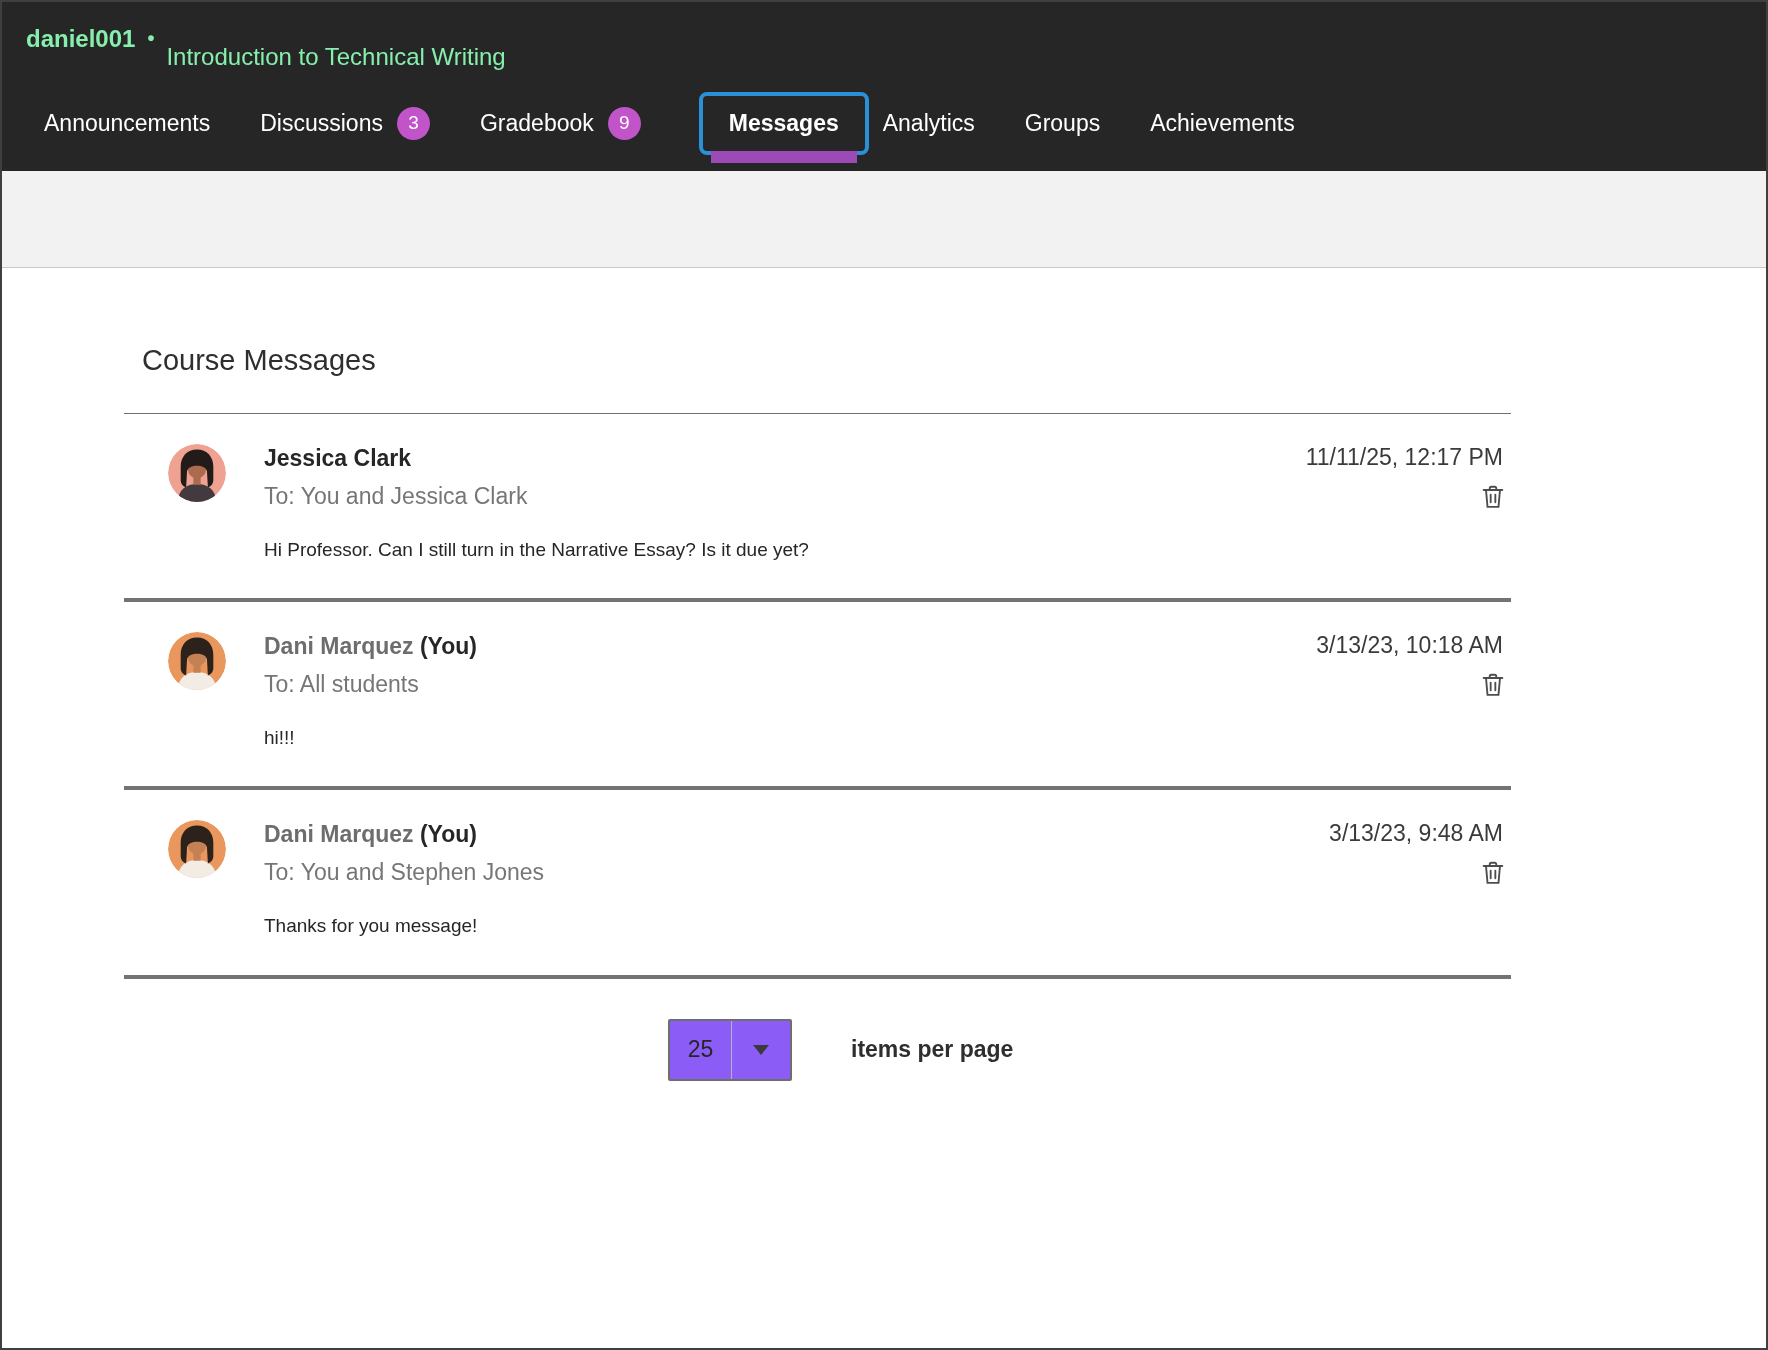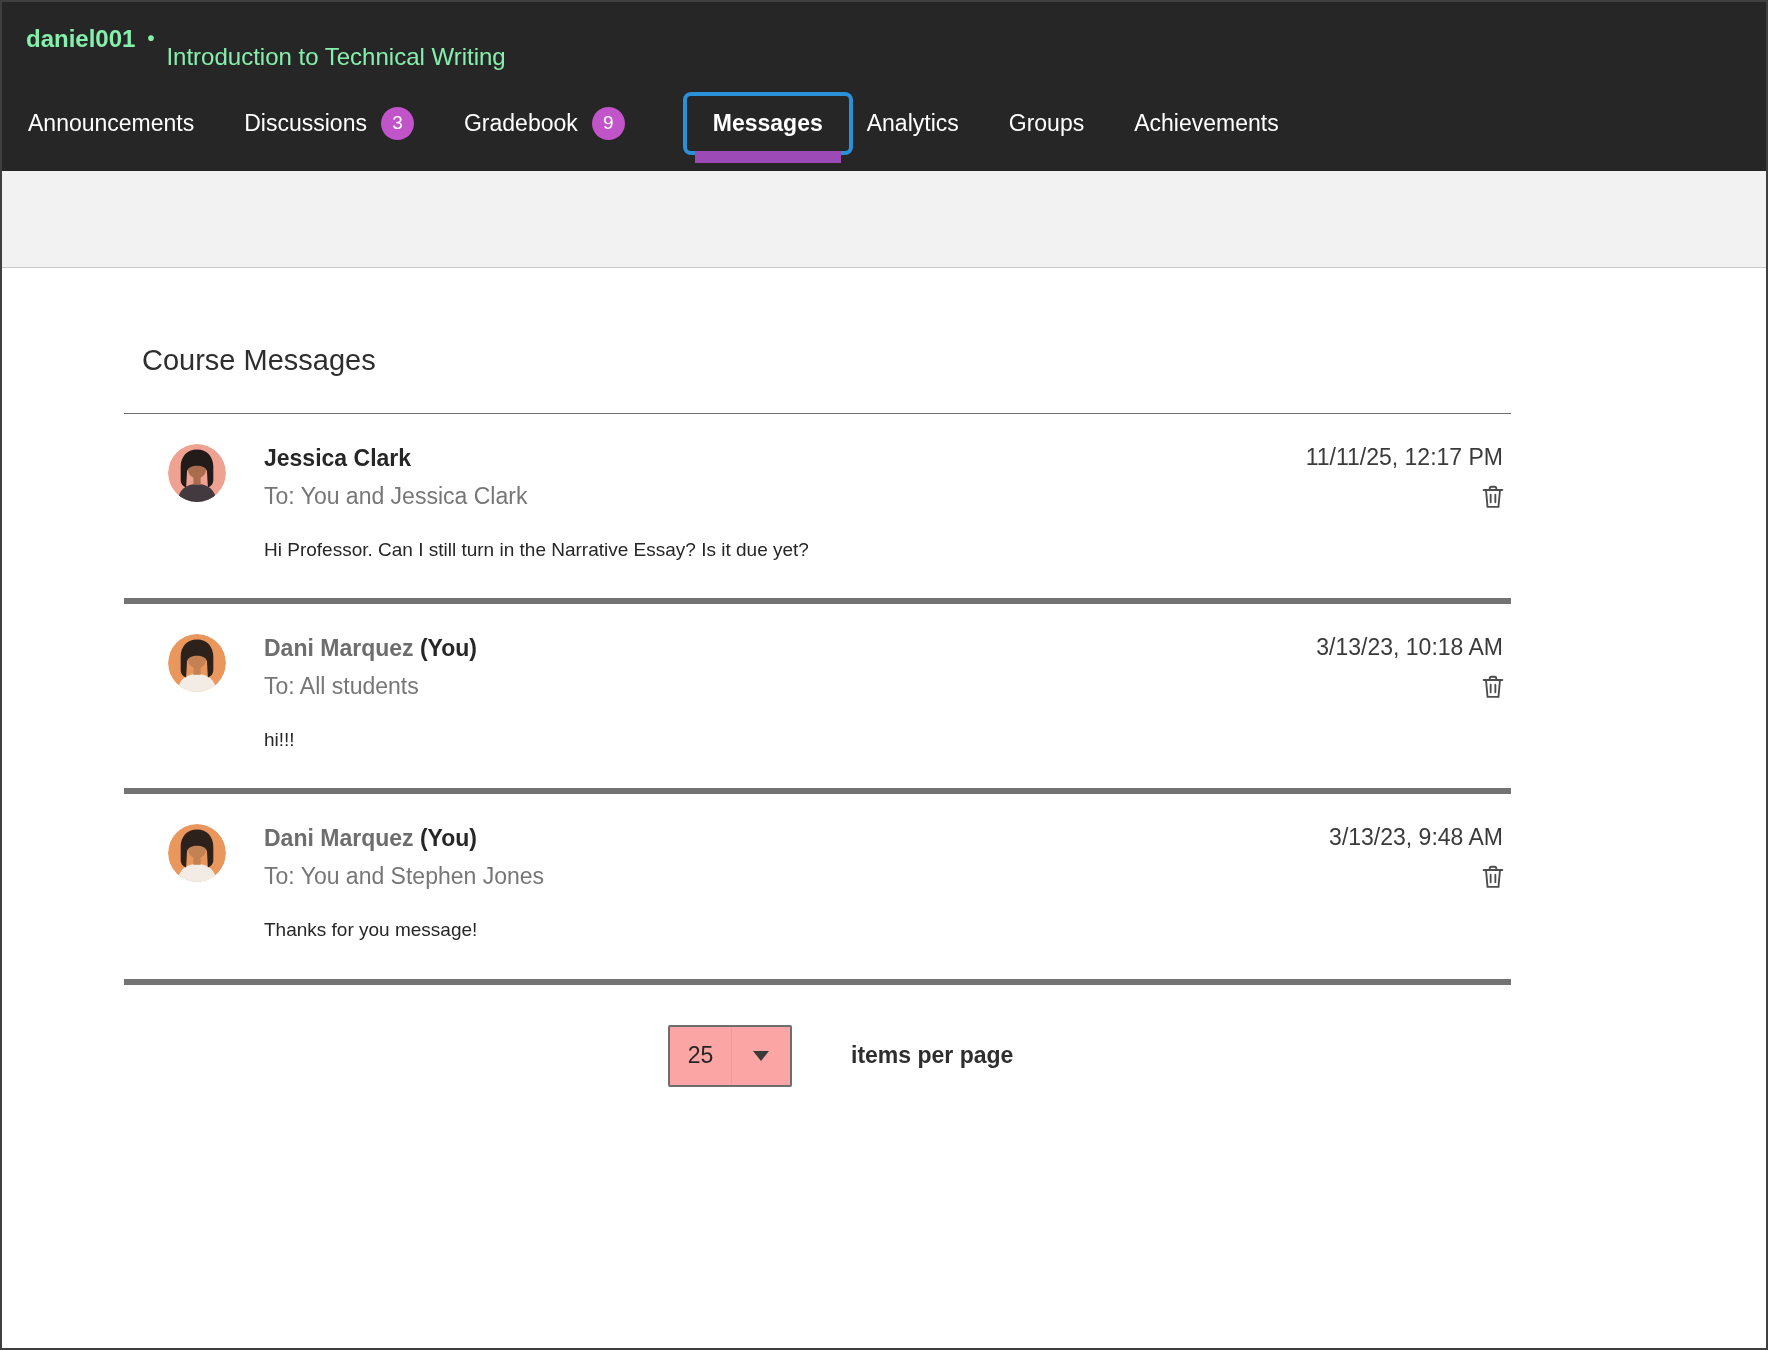--- a/index.html
+++ b/index.html
@@ -29,21 +29,21 @@
   .topbar .username { font-weight: 700; }
   .topbar .sep { margin: 0 12px; font-weight: 700; font-size: 20px; }
   .topbar .course-title { font-weight: 400; margin-top: 37px; }
 
   
   .nav {
     height: 96px;
     background: #262626;
     display: flex;
     align-items: center;
-    padding-left: 26px;
+    padding-left: 42px;
     color: #ffffff;
     font-size: 23px;
   }
   .nav-item {
     display: inline-flex;
     align-items: center;
     margin-right: 50px;
     padding: 10px 0;
     cursor: pointer;
     white-space: nowrap;
@@ -97,21 +97,21 @@
     color: #2e2e2e;
   }
   .title-rule {
     margin-top: 36px;
     border-bottom: 1px solid #6f6f6f;
   }
 
   .message-row {
     position: relative;
     padding: 30px 0 36px 140px;
-    border-bottom: 6px solid #737373;
+    border-bottom: 4px solid #737373;
     cursor: pointer;
   }
   .avatar {
     position: absolute;
     left: 44px;
     top: 30px;
     width: 58px;
     height: 58px;
     display: block;
   }
@@ -159,21 +159,21 @@
     display: flex;
     align-items: center;
     margin-top: 40px;
     padding-left: 544px;
   }
   .per-page-select {
     width: 124px;
     height: 62px;
     border: 2px solid #6e6e6e;
     border-radius: 2px;
-    background: #fca5a5;
+    background: #8b5cf6;
     display: flex;
     align-items: stretch;
     cursor: pointer;
   }
   .per-page-value {
     width: 62px;
     display: flex;
     align-items: center;
     justify-content: center;
     font-size: 23px;

